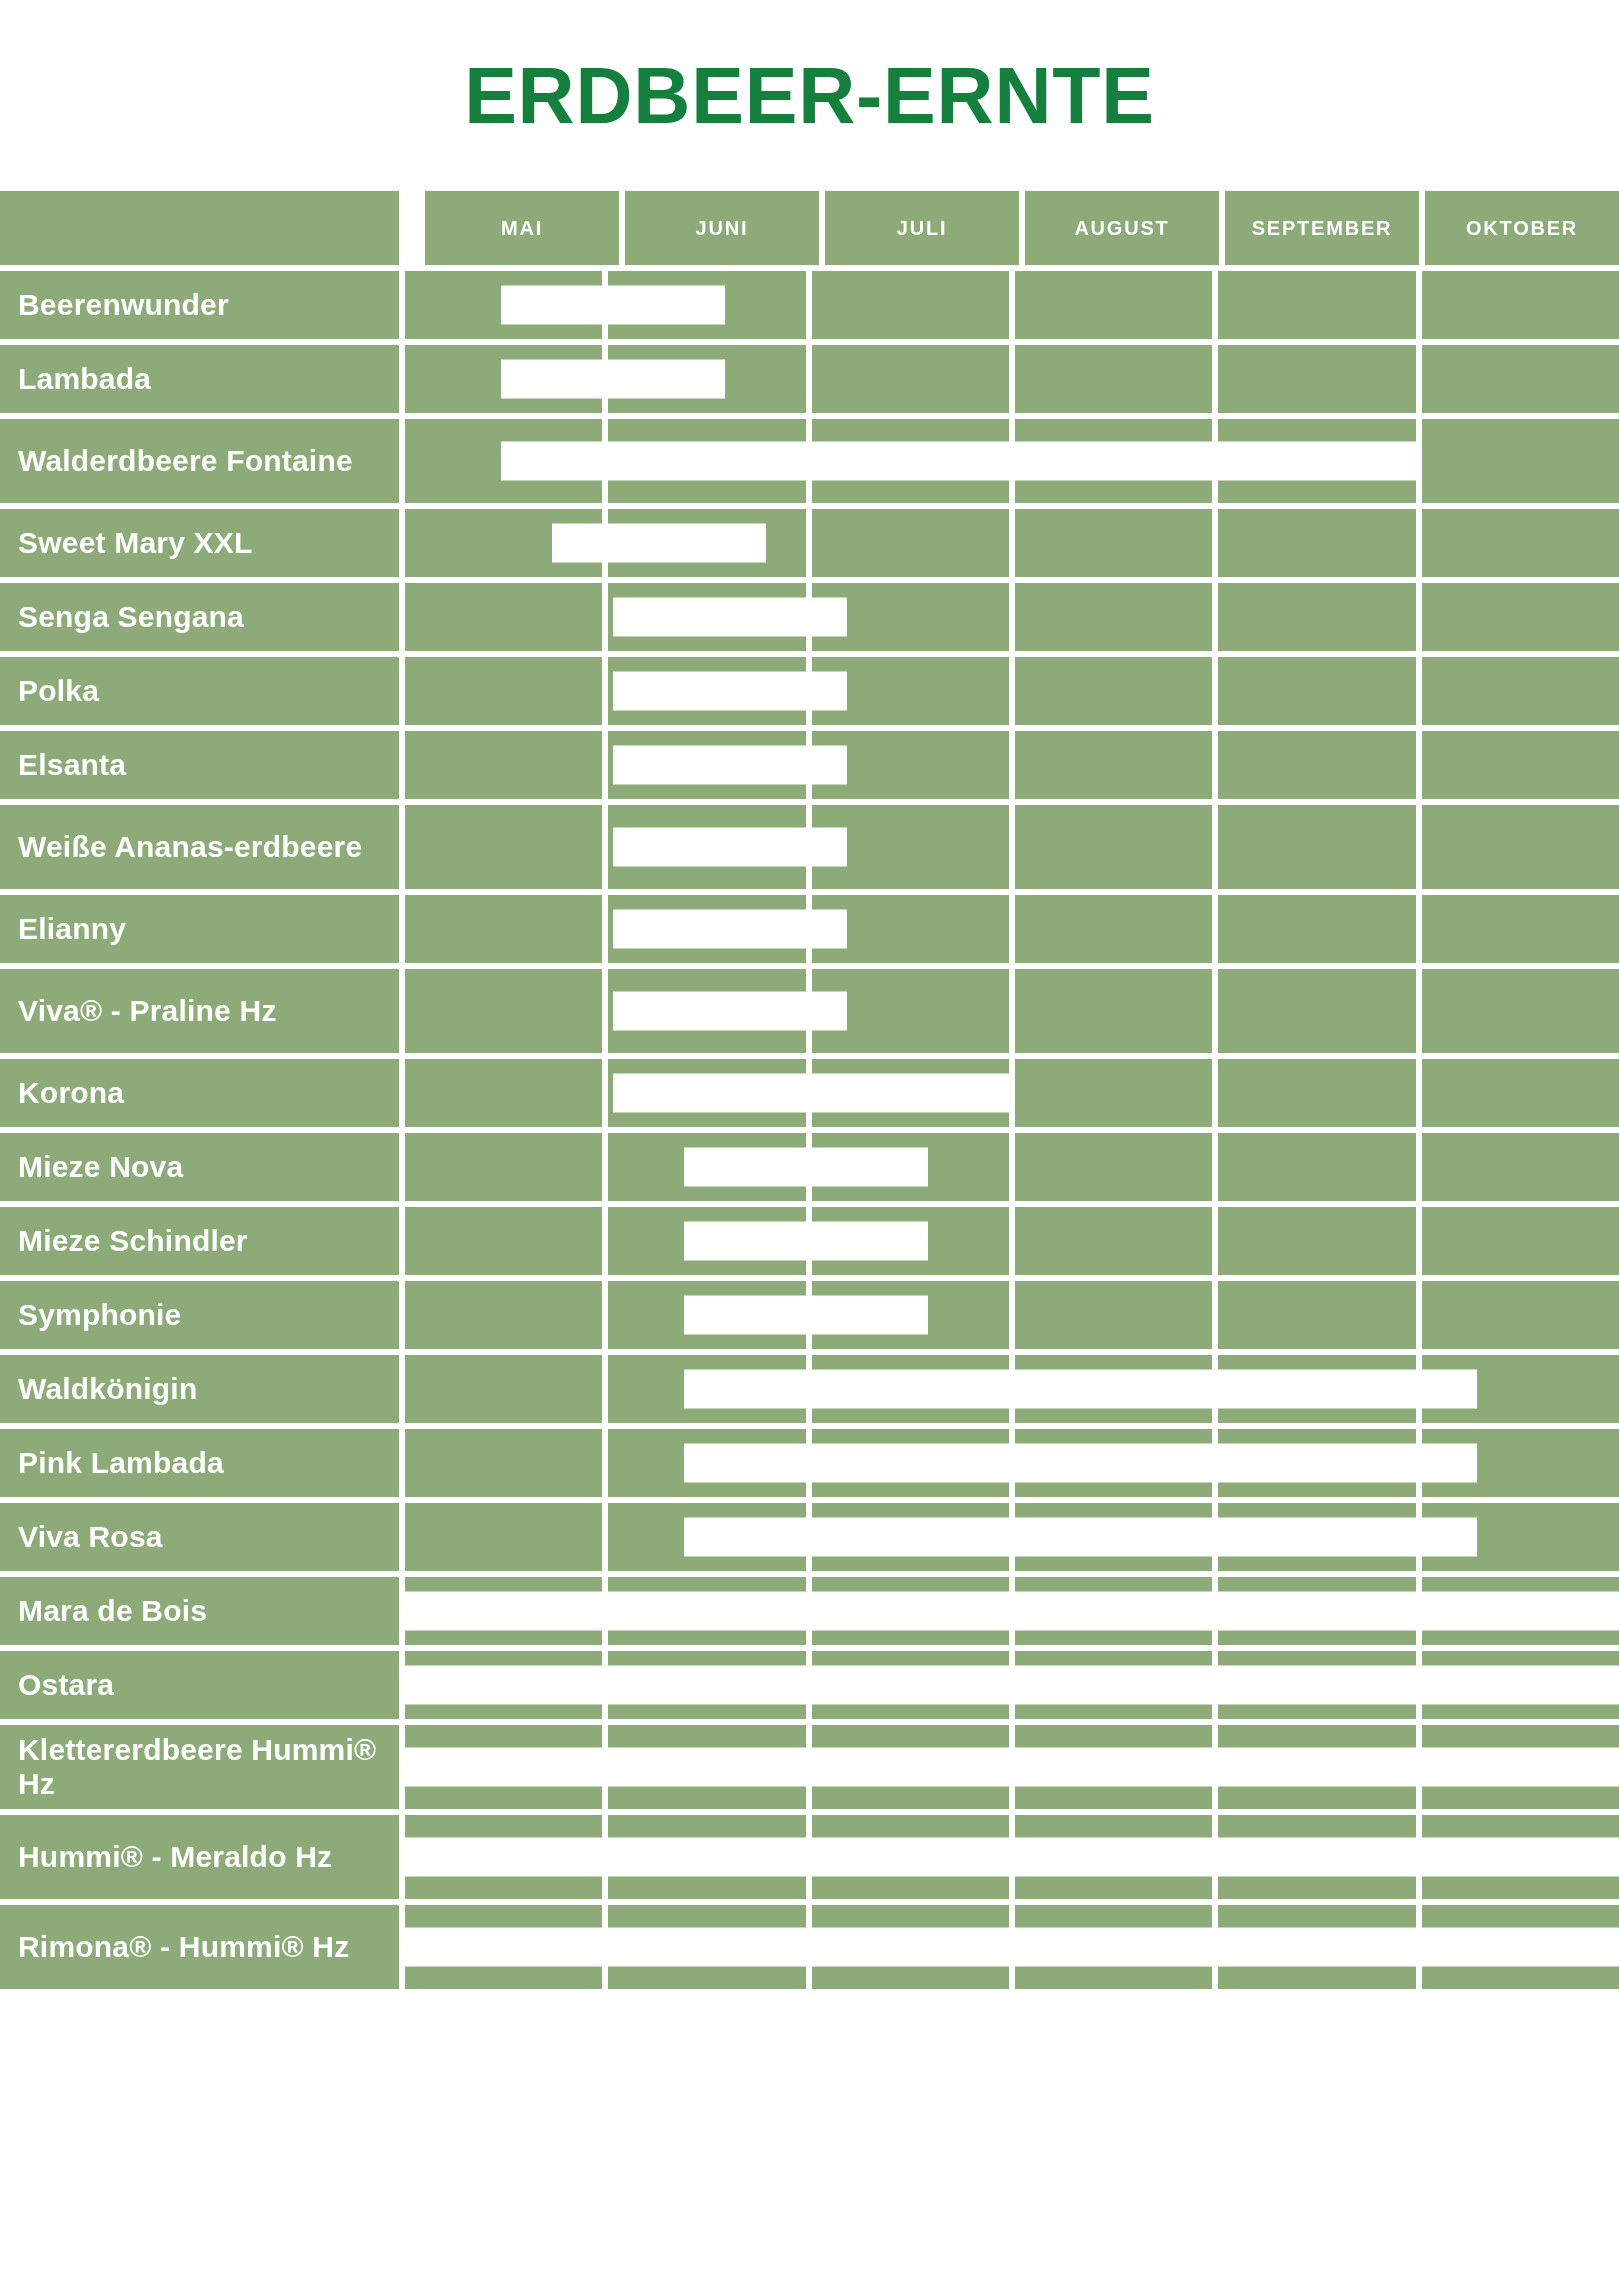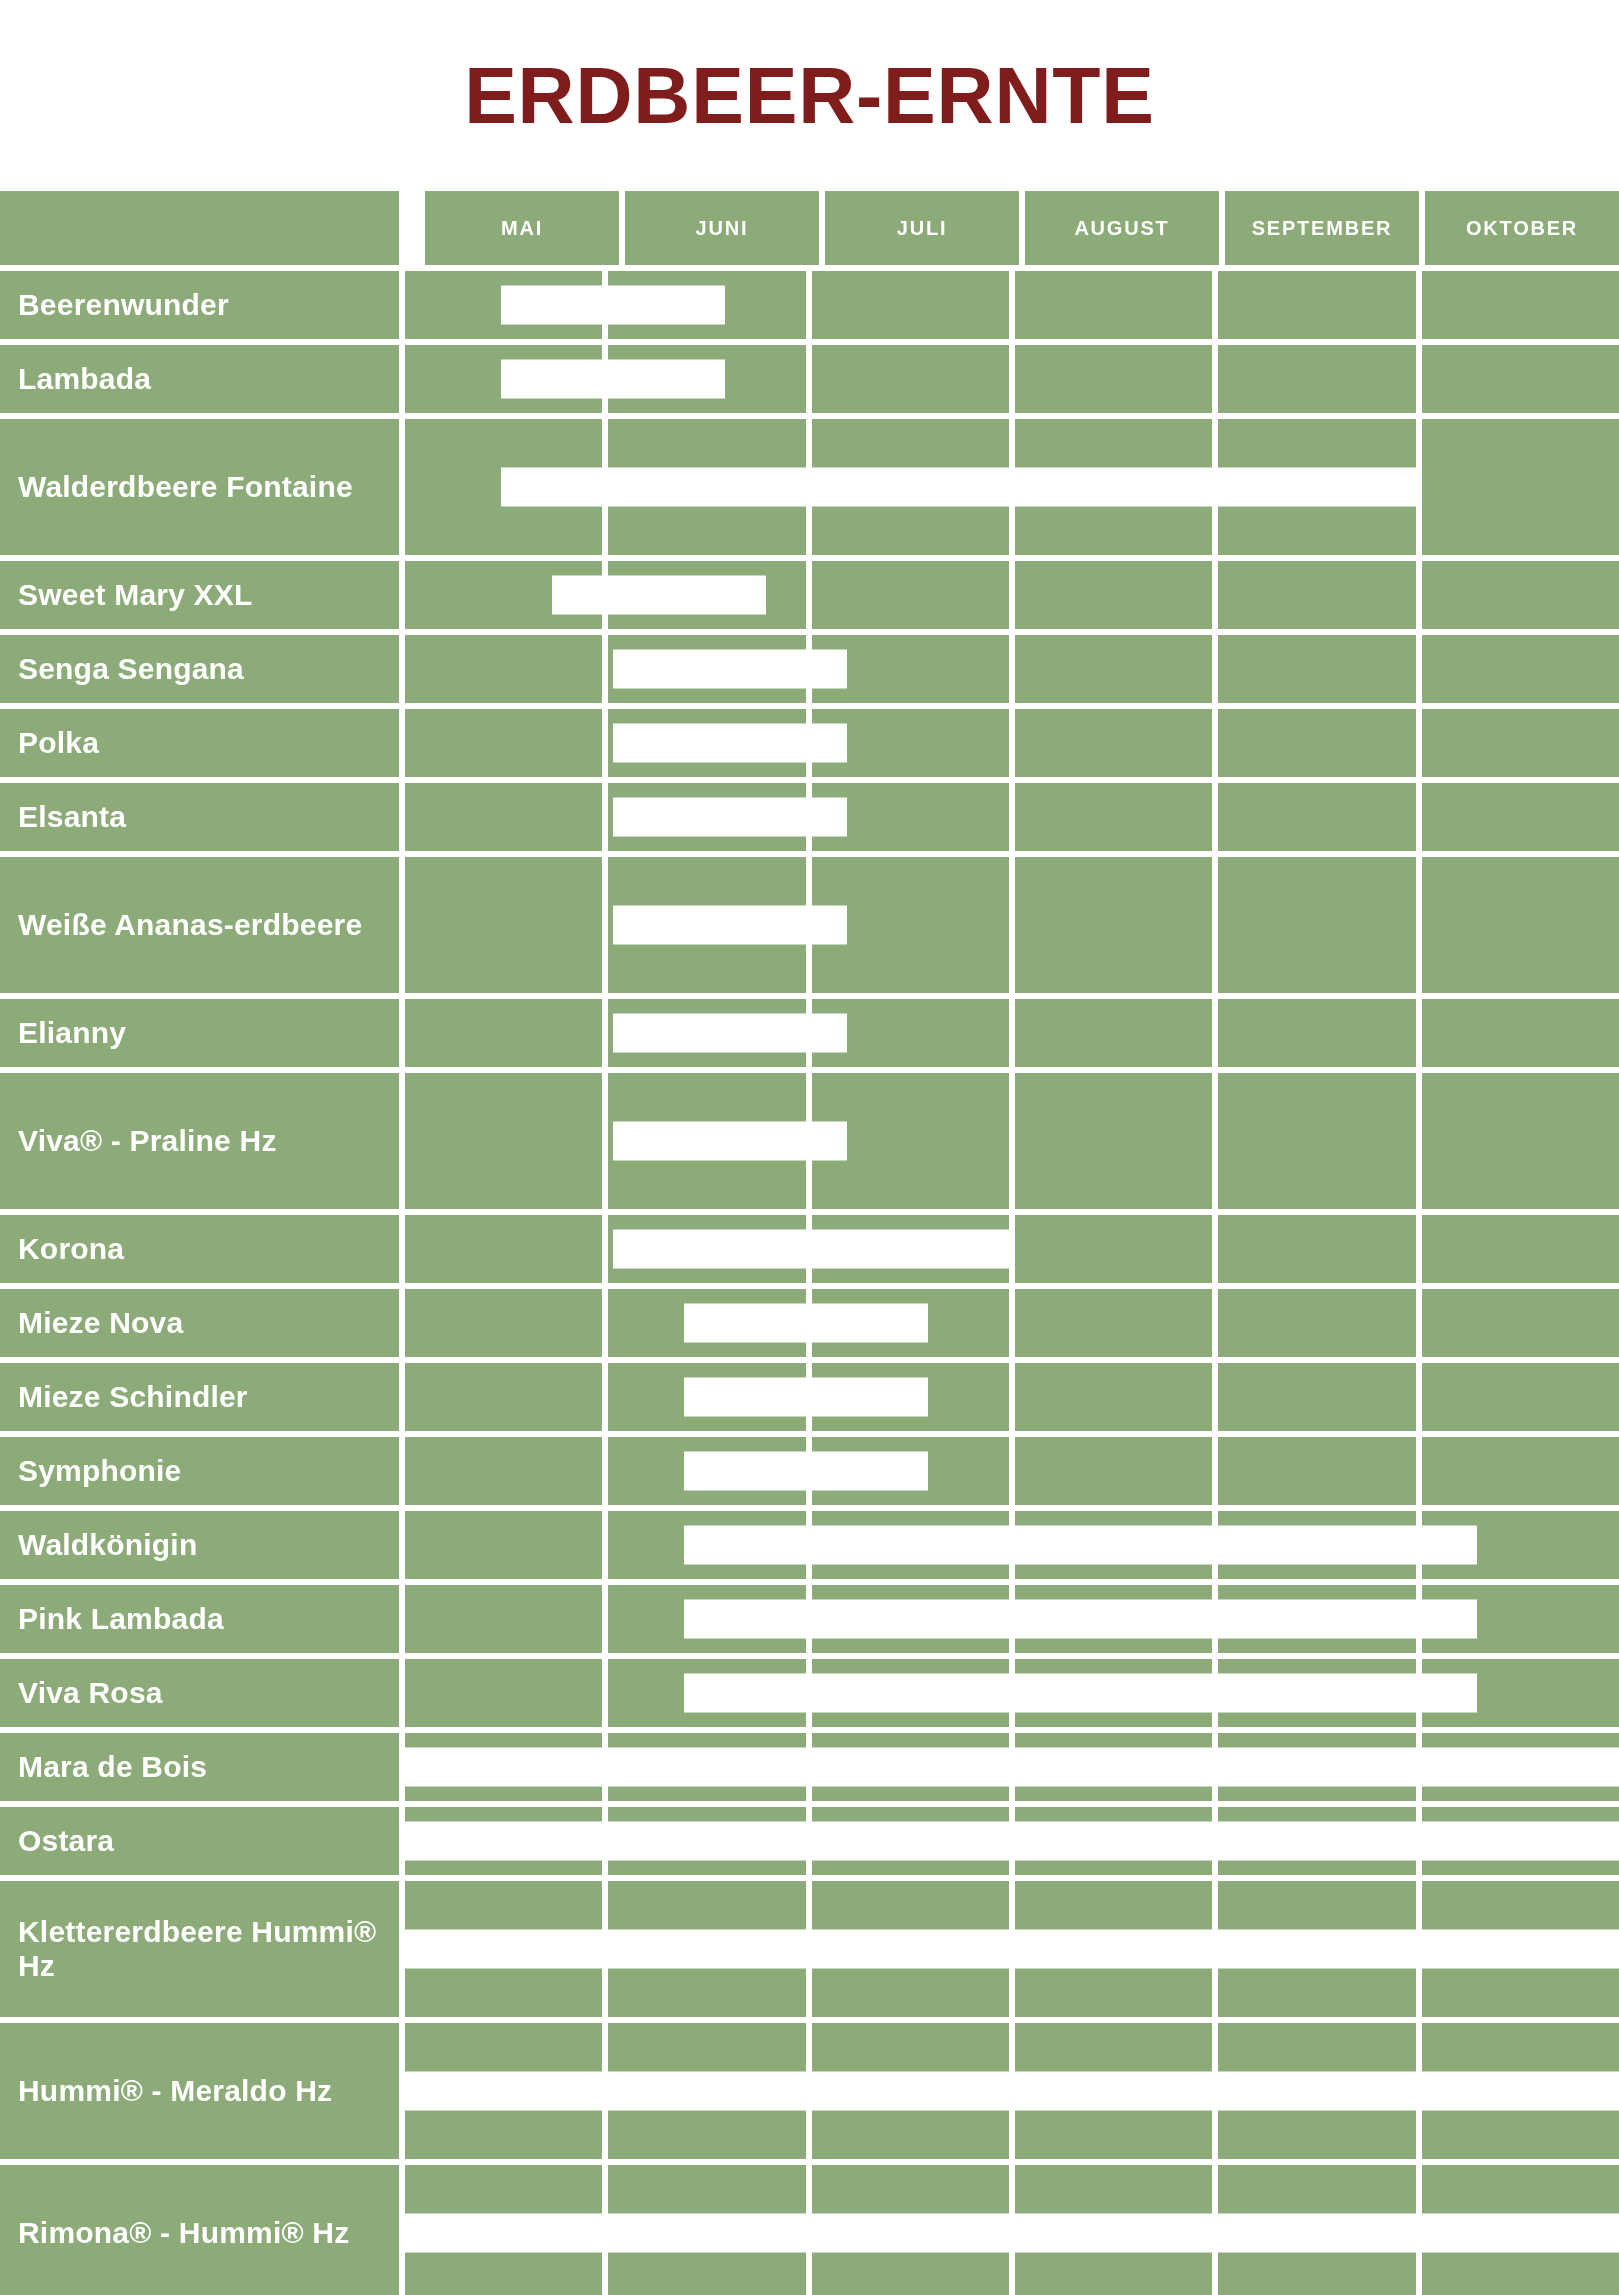--- a/index.html
+++ b/index.html
@@ -26,21 +26,21 @@
   .title-wrap {
     height: 191px;
     display: flex;
     align-items: center;
     justify-content: center;
   }
   .title {
     font-size: 79px;
     font-weight: 700;
     letter-spacing: 0.8px;
-    color: #7f1d1d;
+    color: #15803d;
     font-family: "Liberation Sans", "DejaVu Sans", sans-serif;
     white-space: nowrap;
     line-height: 1;
   }
 
   
   .chart {
     position: relative;
     width: 1619px;
     background: #ffffff;
@@ -101,21 +101,21 @@
   .bar {
     position: absolute;
     background: #ffffff;
     top: 50%;
     transform: translateY(-50%);
     height: 39px;
     z-index: 5;
   }
 
   .r-1line  .label-cell, .r-1line  .months { height: 68px; text-align: right; }
-  .r-2line  .label-cell, .r-2line  .months { height: 136px; }
+  .r-2line  .label-cell, .r-2line  .months { height: 84px; }
 
   .label-cell .lbl { display: block; }
 </style>
 </head>
 <body>
 
 <div class="page">
 
   <div class="title-wrap">
     <div class="title">ERDBEER-ERNTE</div>

